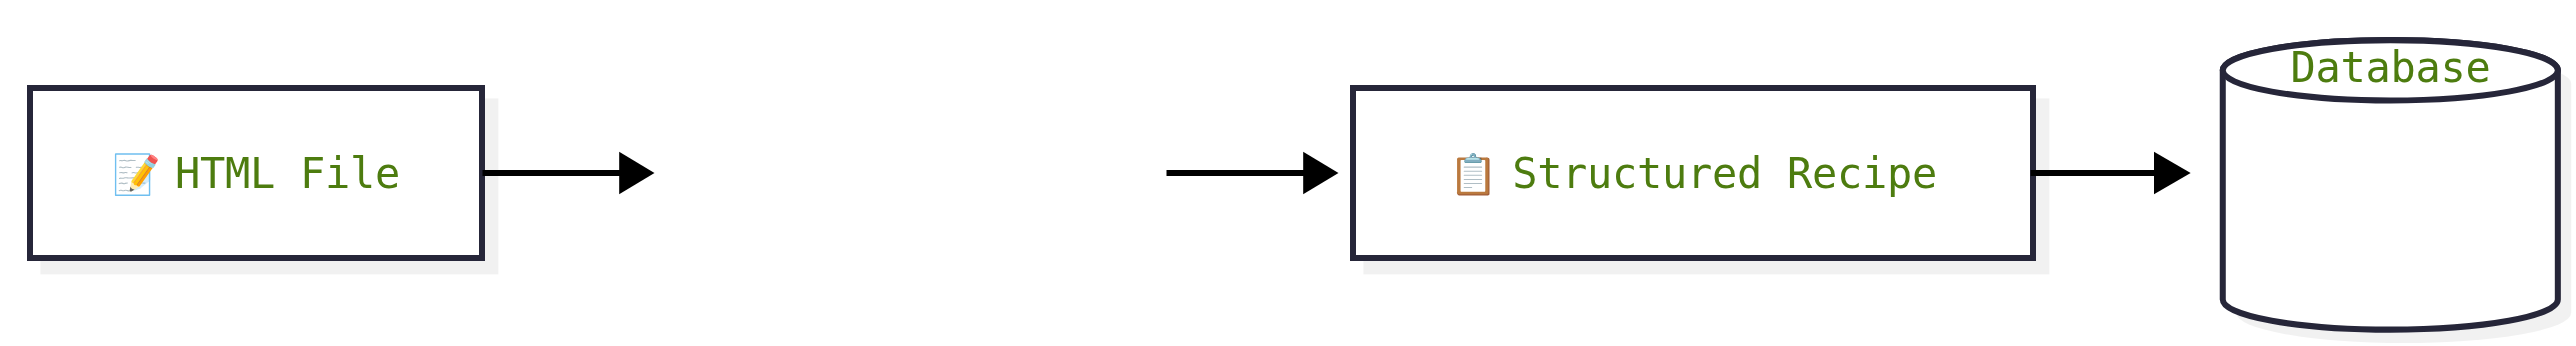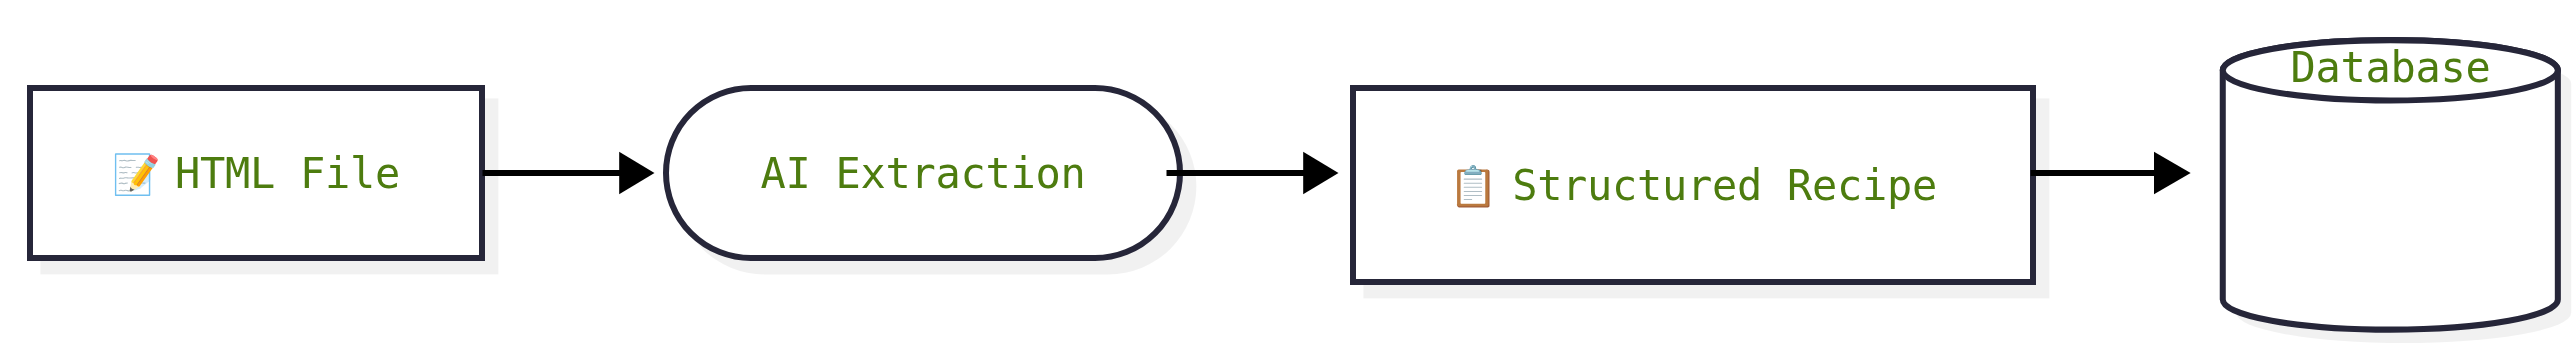--- a/index.html
+++ b/index.html
@@ -104,34 +104,29 @@
     </div>
   </div>
 
   <div class="edge" style="left:482px; top:149px; width:181px; height:48px;">
     <svg width="181" height="48" viewBox="0 0 270 72" xmlns="http://www.w3.org/2000/svg">
       <line x1="0" y1="36" x2="212" y2="36" stroke="#000000" stroke-width="9"></line>
       <polygon points="205,4 258,36 205,68" fill="#000000"></polygon>
     </svg>
   </div>
 
-  <div class="node-stadium" style="left:663px; top:85px; width:520px; height:176px;">
-    <div class="node-label">
-      <span class="node-text">AI Extraction</span>
-    </div>
-  </div>
 
   <div class="edge" style="left:1166px; top:149px; width:181px; height:48px;">
     <svg width="181" height="48" viewBox="0 0 270 72" xmlns="http://www.w3.org/2000/svg">
       <line x1="0" y1="36" x2="212" y2="36" stroke="#000000" stroke-width="9"></line>
       <polygon points="205,4 258,36 205,68" fill="#000000"></polygon>
     </svg>
   </div>
 
-  <div class="node-rect" style="left:1350px; top:85px; width:686px; height:200px;justify-content:center;">
+  <div class="node-rect" style="left:1350px; top:85px; width:686px; height:176px;justify-content:center;">
     <div class="node-label">
       <span class="node-emoji">📋</span><span class="node-text">Structured Recipe</span>
     </div>
   </div>
 
   <div class="edge" style="left:2030px; top:149px; width:168px; height:48px;">
     <svg width="168" height="48" viewBox="0 0 250 72" xmlns="http://www.w3.org/2000/svg">
       <line x1="0" y1="36" x2="192" y2="36" stroke="#000000" stroke-width="9"></line>
       <polygon points="185,4 240,36 185,68" fill="#000000"></polygon>
     </svg>

